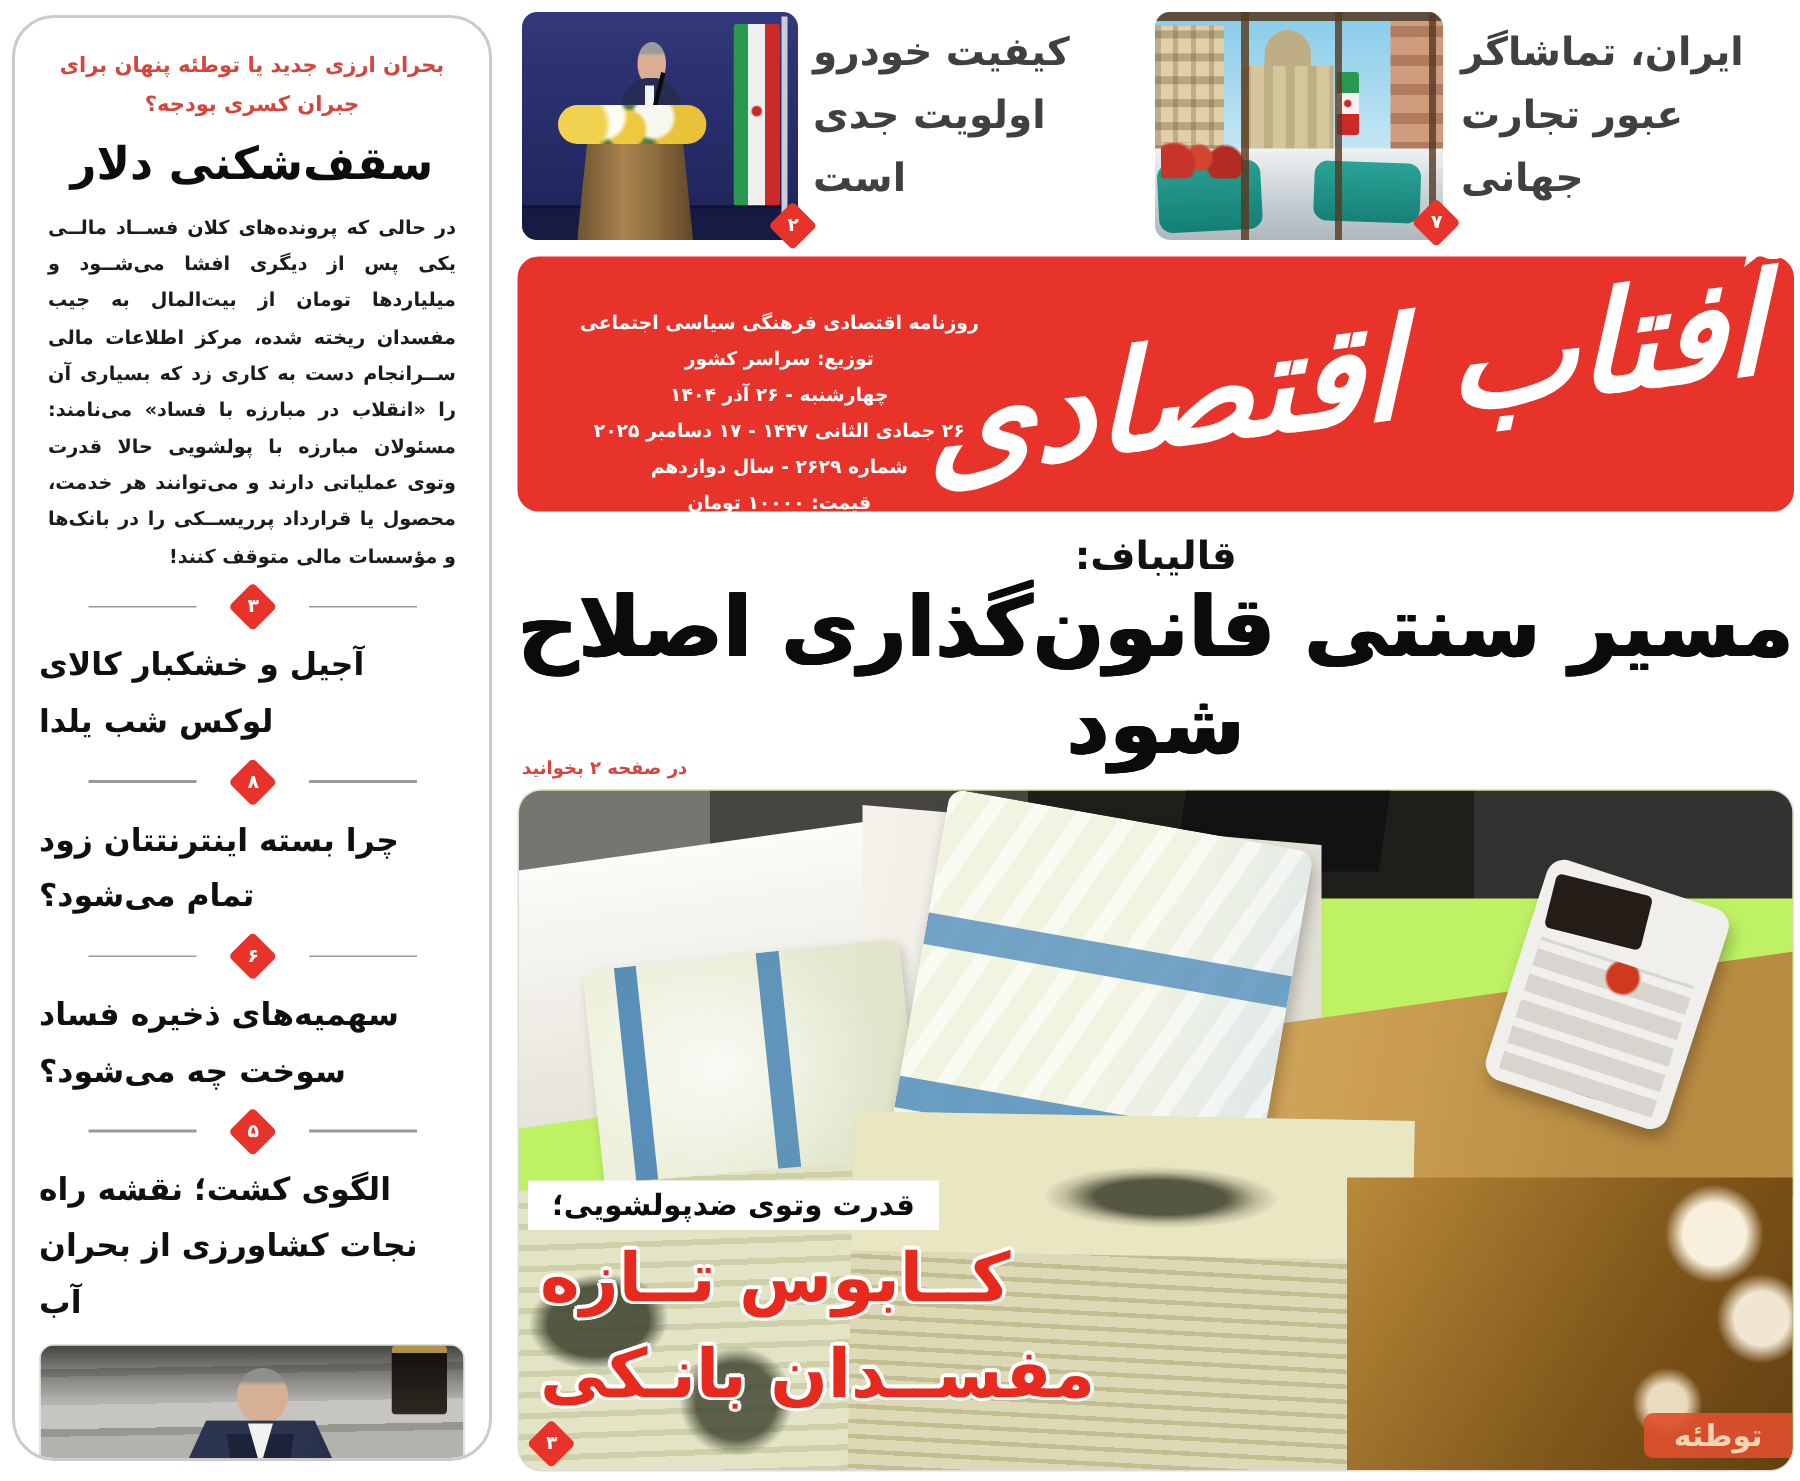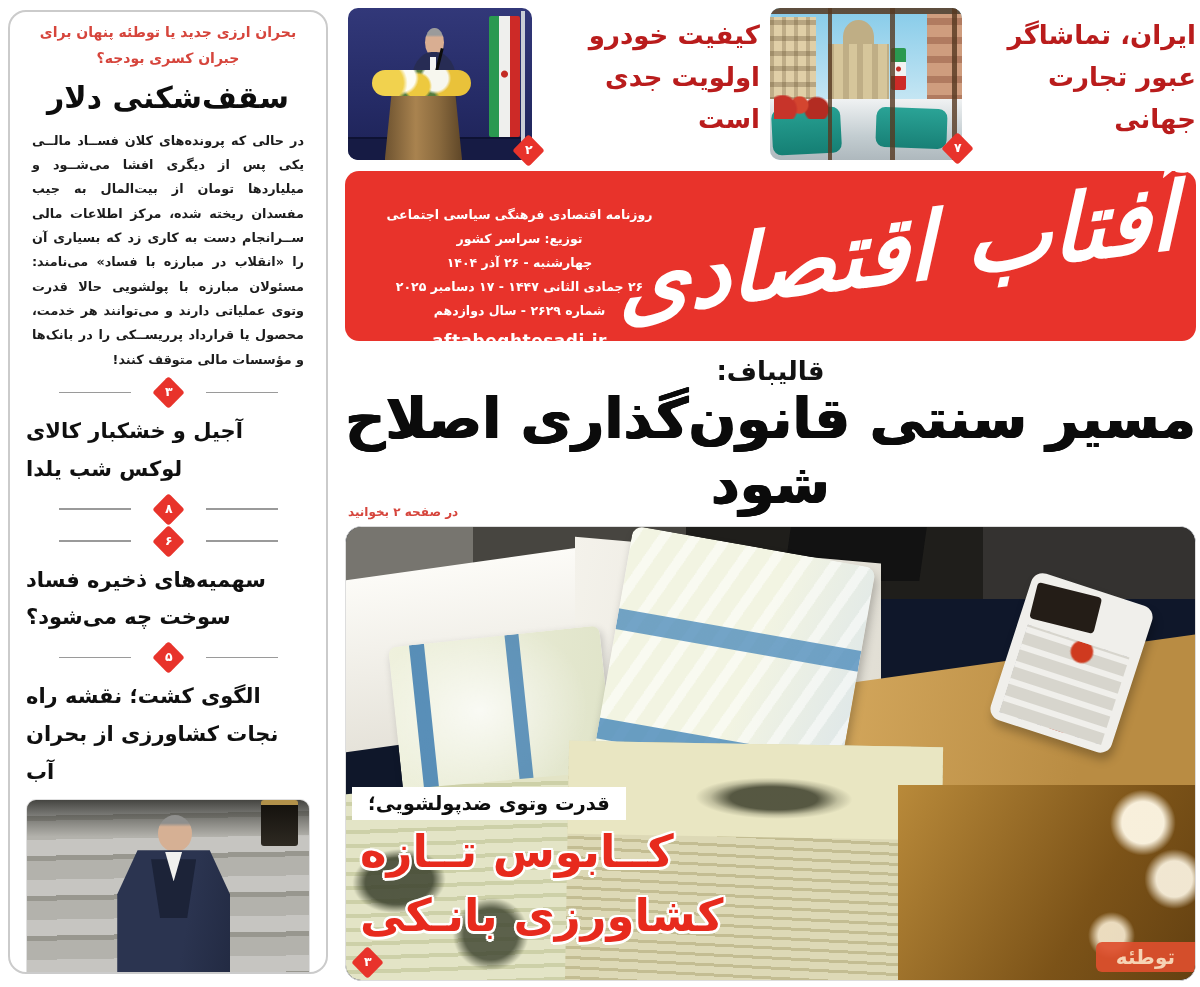--- a/index.html
+++ b/index.html
@@ -12,56 +12,56 @@
   }
   
   .dm{ width:23px;height:23px;background:var(--red);transform:rotate(45deg);
        display:flex;align-items:center;justify-content:center;border-radius:3px;flex:none;}
   .dm b{ transform:rotate(-45deg); color:#fff; font-size:12.5px; font-weight:bold; line-height:1;}
   .divider{ display:flex; align-items:center; justify-content:center; gap:26px; margin:9px 0;}
   .divider i{ display:block; width:72px; height:1.5px; background:#9a9a9a;}
   .abs{ position:absolute; }
   
   .sidebar{ position:absolute; left:8px; top:10px; width:320px; height:964px;
-    border:2px solid #cbcbcb; border-radius:18px; background:#fff; padding-top:4px; overflow:hidden;}
+    border:2px solid #cbcbcb; border-radius:28px; background:#fff; padding-top:16px; overflow:hidden;}
   .sb-kicker{ margin:4px 28px 0; color:#d6453c; font-weight:bold; font-size:14px;
     line-height:1.85; text-align:center;}
   .sb-title{ margin:8px 10px 0; font-size:30px; font-weight:bold; text-align:center;
     letter-spacing:-1px; color:#0d0d0d;}
   .sb-body{ margin:14px 22px 0; font-size:12.8px; font-weight:bold; color:#1c1c1c;
     line-height:1.9; text-align:justify;}
   .sb-item{ margin:4px 16px; font-size:21px; font-weight:bold; text-align:left;
     line-height:1.8; color:#101010;}
   .sb-photo{ width:284px; height:186px; margin:8px auto 4px; border-radius:10px;
     position:relative; overflow:hidden; border:1px solid #e0e0e0;}
   
   .photo{ position:absolute; border-radius:10px; overflow:hidden; }
   .tophead{ position:absolute; font-weight:bold; font-size:26px; line-height:1.62;
-    color:#b91c1c; text-align:right;}
+    color:#404040; text-align:left;}
   
   .masthead{ position:absolute; left:345px; top:171px; width:851px; height:170px;
     background:var(--red); border-radius:14px;}
   .mh-info{ position:absolute; left:22px; top:11px; width:305px; text-align:center;
     color:#fff; font-size:12.5px; line-height:1.92; font-weight:bold;margin-top:21px;}
   .mh-site{ font-size:17px; font-weight:bold; direction:ltr; letter-spacing:.5px; margin-top:2px;}
   .mh-logo{ position:absolute; right:18px; top:-14px; width:540px; text-align:center;
     color:#fff; font-family:"DejaVu Serif","Liberation Serif",serif; font-style:italic;
     font-weight:bold; font-size:92px; letter-spacing:-6px; white-space:nowrap;
     transform:rotate(-7deg) skewX(-6deg); line-height:2;}
   
   .lead-kicker{ position:absolute; left:345px; top:356px; width:851px; text-align:center;
     font-size:26px; font-weight:bold;}
   .lead-headline{ position:absolute; left:345px; top:386px; width:851px; text-align:center;
     font-size:56px; font-weight:bold; letter-spacing:-2px; color:#0b0b0b;
     text-shadow:.7px 0 currentColor,-.7px 0 currentColor;}
   .lead-note{ position:absolute; left:348px; top:505px; color:#d6453c;
     font-size:12px; font-weight:bold;text-align:center;}
   
   .money{ position:absolute; left:345px; top:526px; width:851px; height:455px;
-    border-radius:16px; overflow:hidden; border:1px solid #ddd; background:#0f172a;}
+    border-radius:16px; overflow:hidden; border:1px solid #ddd; background:#bef264;}
   .mn-label{ position:absolute; left:6px; top:260px; background:#fff; color:#0d0d0d;
     padding:5px 16px; font-size:19.5px; font-weight:bold; z-index:6;}
   .mn-t{ position:absolute; right:auto; font-size:45px; font-weight:bold; color:#e72a1d;
     letter-spacing:-1px; z-index:6; white-space:nowrap;
     text-shadow:2.5px 0 0 #fff,-2.5px 0 0 #fff,0 2.5px #fff,0 -2.5px #fff,
       1.8px 1.8px #fff,-1.8px 1.8px #fff,1.8px -1.8px #fff,-1.8px -1.8px #fff;}
   .mn-t1{ left:14px; top:298px;} .mn-t2{ left:14px; top:362px;}
   .mn-badge{ position:absolute; left:10px; top:424px; z-index:7;}
   .mn-mark{ position:absolute; right:0; bottom:8px; z-index:7; background:rgba(221,79,46,.92);
     color:#f6d3b4; font-size:20px; font-weight:bold; padding:3px 20px; border-radius:6px 0 0 6px;}
@@ -90,20 +90,21 @@
     <div class="divider">
       <i></i>
       <span class="dm">
           <b>۸</b>
         </span>
       <i></i>
     </div>
   </article>
 
   <article>
+    <h3 class="sb-item">چرا بسته اینترنتتان زود تمام می‌شود؟</h3>
     <div class="divider">
       <i></i>
       <span class="dm">
           <b>۶</b>
         </span>
       <i></i>
     </div>
   </article>
 
   <article>
@@ -169,20 +170,21 @@
   <h2 class="tophead" style="left:974px;top:14px;width:222px;">ایران، تماشاگر عبور تجارت جهانی</h2>
 </section>
 
 <header class="masthead">
   <div class="mh-info">
     <div>روزنامه اقتصادی فرهنگی سیاسی اجتماعی</div>
     <div>توزیع: سراسر کشور</div>
     <div>چهارشنبه - ۲۶ آذر ۱۴۰۴</div>
     <div>۲۶ جمادی الثانی ۱۴۴۷ - ۱۷ دسامبر ۲۰۲۵</div>
     <div>شماره ۲۶۲۹ - سال دوازدهم</div>
+    <div>قیمت: ۱۰۰۰۰ تومان</div>
     <div class="mh-site">aftabeghtesadi.ir</div>
   </div>
   <div class="mh-logo">آفتاب اقتصادی</div>
 </header>
 
 <section>
   <div class="lead-kicker">قالیباف:</div>
   <h1 class="lead-headline">مسیر سنتی قانون‌گذاری اصلاح شود</h1>
   <div class="lead-note">در صفحه ۲ بخوانید</div>
 </section>
@@ -202,19 +204,19 @@
   <div class="art" style="left:31%;top:4%;width:29%;height:58%;transform:rotate(10deg);border-radius:10px;box-shadow:3px 6px 10px rgba(0,0,0,.25);background:linear-gradient(0deg,transparent 0 18%,rgba(70,135,185,.8) 18% 26%,transparent 26% 60%,rgba(70,135,185,.75) 60% 68%,transparent 68%),repeating-linear-gradient(115deg,rgba(255,255,255,.5) 0 10px,rgba(255,255,255,0) 10px 26px),linear-gradient(100deg,#f2f4e2 55%,#dde6e9);"></div>
   <div class="art" style="left:-2%;top:57%;width:30%;height:48%;transform:rotate(-5deg);background:radial-gradient(ellipse at 28% 42%,rgba(58,64,44,.85) 0 13%,transparent 18%),radial-gradient(ellipse at 62% 70%,rgba(58,64,44,.8) 0 12%,transparent 17%),repeating-linear-gradient(3deg,#e3e4c6 0 10px,#cdd0a8 10px 14px);"></div>
   <div class="art" style="left:26%;top:48%;width:44%;height:54%;transform:rotate(1deg);background:repeating-linear-gradient(2deg,#ddd9b6 0 7px,#c3bd92 7px 10px);">
     <div class="art" style="left:0;top:0;width:100%;height:38%;background:radial-gradient(ellipse at 55% 58%,rgba(70,72,52,.9) 0 15%,rgba(70,72,52,.25) 22%,transparent 27%),#e9e6c2;"></div>
   </div>
   <div class="art" style="left:65%;top:57%;width:37%;height:46%;background:radial-gradient(circle at 78% 18%,rgba(255,248,230,.95) 0 7%,transparent 11%),radial-gradient(circle at 88% 45%,rgba(255,248,230,.9) 0 6%,transparent 10%),radial-gradient(circle at 68% 72%,rgba(255,244,220,.85) 0 5%,transparent 9%),linear-gradient(120deg,#b98a3a,#7c5318 60%,#5f3d10);"></div>
 
   <figcaption>
     <div class="mn-label">قدرت وتوی ضدپولشویی؛</div>
     <div class="mn-t mn-t1">کــابوس تــازه</div>
-    <div class="mn-t mn-t2">کشاورزی بانـکی</div>
+    <div class="mn-t mn-t2">مفســدان بانـکی</div>
     <span class="dm mn-badge">
         <b>۳</b>
       </span>
     <div class="mn-mark">توطئه</div>
   </figcaption>
 </figure>
 
 </body></html>

